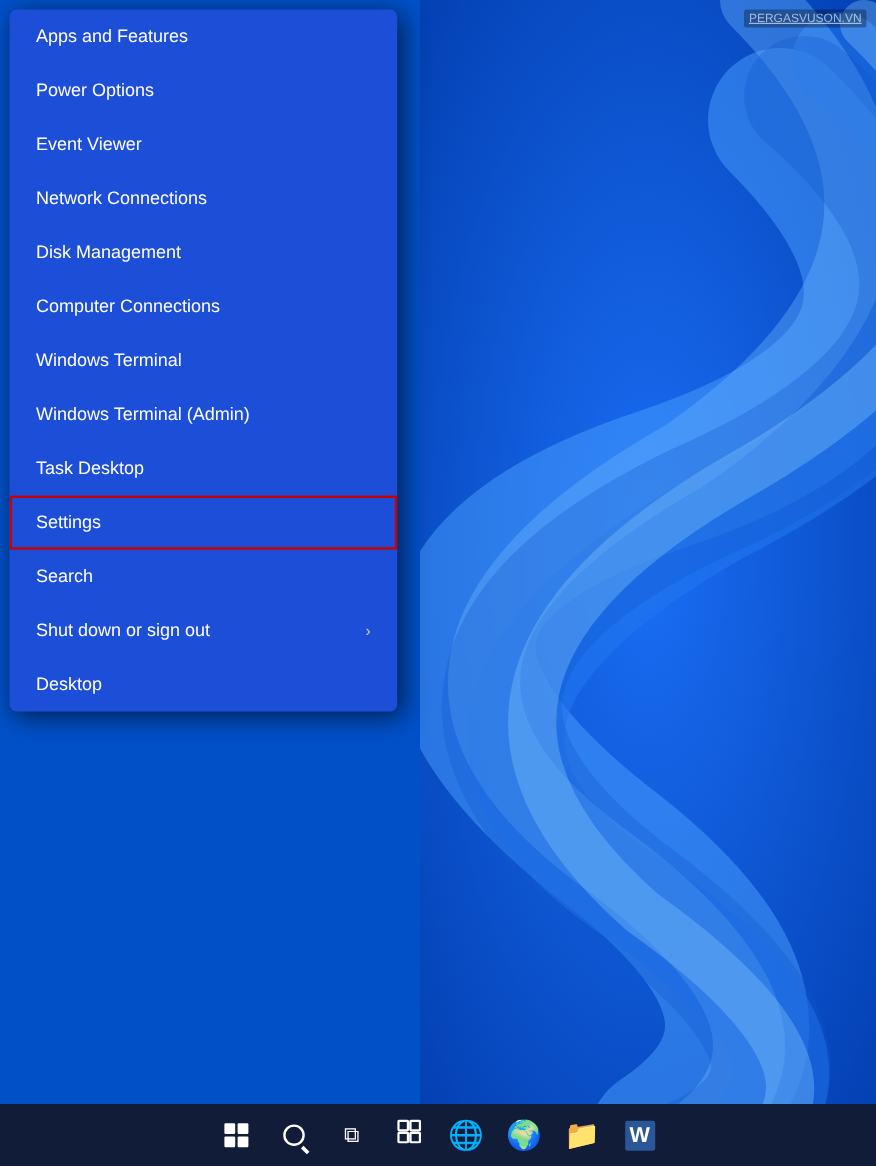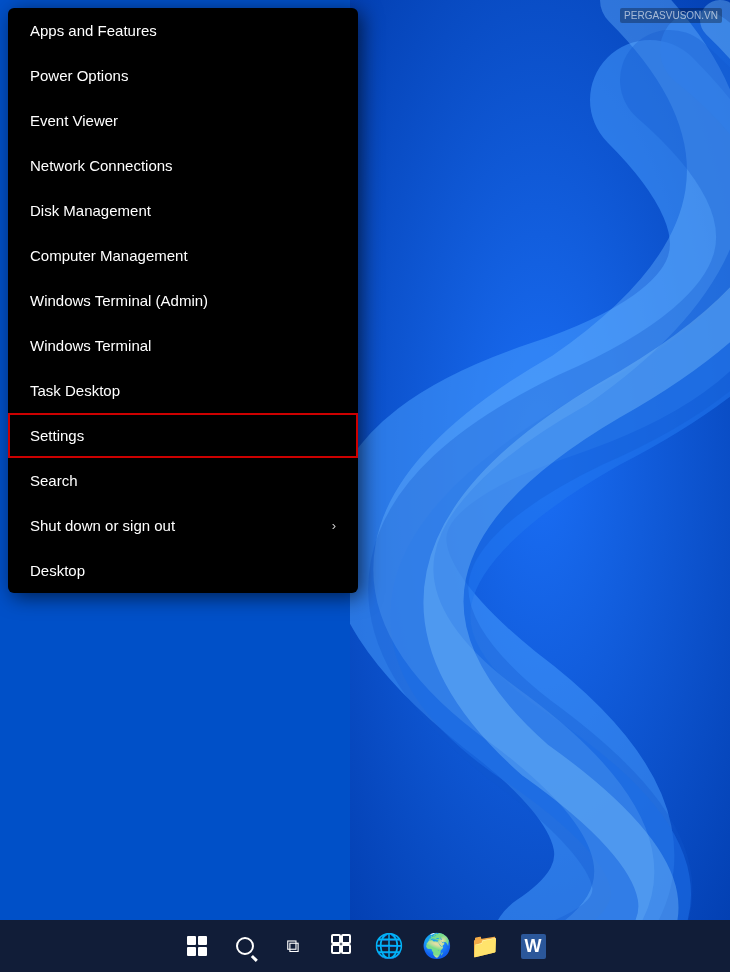--- a/index.html
+++ b/index.html
@@ -20,22 +20,22 @@
       top: 0; left: 0;
       background: #0050c8;
       overflow: hidden;
     }
 
     
     .context-menu {
       position: absolute;
       top: 8px;
       left: 8px;
-      width: 350px;
-      background: #000000;
+      width: 323px;
+      background: #1d4ed8;
       border-radius: 6px;
       overflow: hidden;
       box-shadow: 4px 4px 20px rgba(0,0,0,0.6);
       z-index: 100;
     }
 
     .menu-item {
       display: flex;
       align-items: center;
       padding: 14px 22px;
@@ -89,20 +89,21 @@
     .watermark {
       position: absolute;
       top: 8px;
       right: 8px;
       font-size: 10px;
       color: rgba(255,255,255,0.6);
       background: rgba(0,0,0,0.3);
       padding: 2px 4px;
       border-radius: 2px;
       z-index: 50;
+      text-decoration: underline;
     }
 
     
     .win-icon {
       display: grid;
       grid-template-columns: 1fr 1fr;
       grid-template-rows: 1fr 1fr;
       gap: 2px;
       width: 20px;
       height: 20px;
@@ -175,27 +176,27 @@
     <div class="menu-item">
       <span>Event Viewer</span>
     </div>
     <div class="menu-item">
       <span>Network Connections</span>
     </div>
     <div class="menu-item">
       <span>Disk Management</span>
     </div>
     <div class="menu-item">
-      <span>Computer Management</span>
+      <span>Computer Connections</span>
+    </div>
+    <div class="menu-item">
+      <span>Windows Terminal</span>
     </div>
     <div class="menu-item">
       <span>Windows Terminal (Admin)</span>
-    </div>
-    <div class="menu-item">
-      <span>Windows Terminal</span>
     </div>
     <div class="menu-item">
       <span>Task Desktop</span>
     </div>
     <div class="menu-item highlighted">
       <span>Settings</span>
     </div>
     <div class="menu-item">
       <span>Search</span>
     </div>

